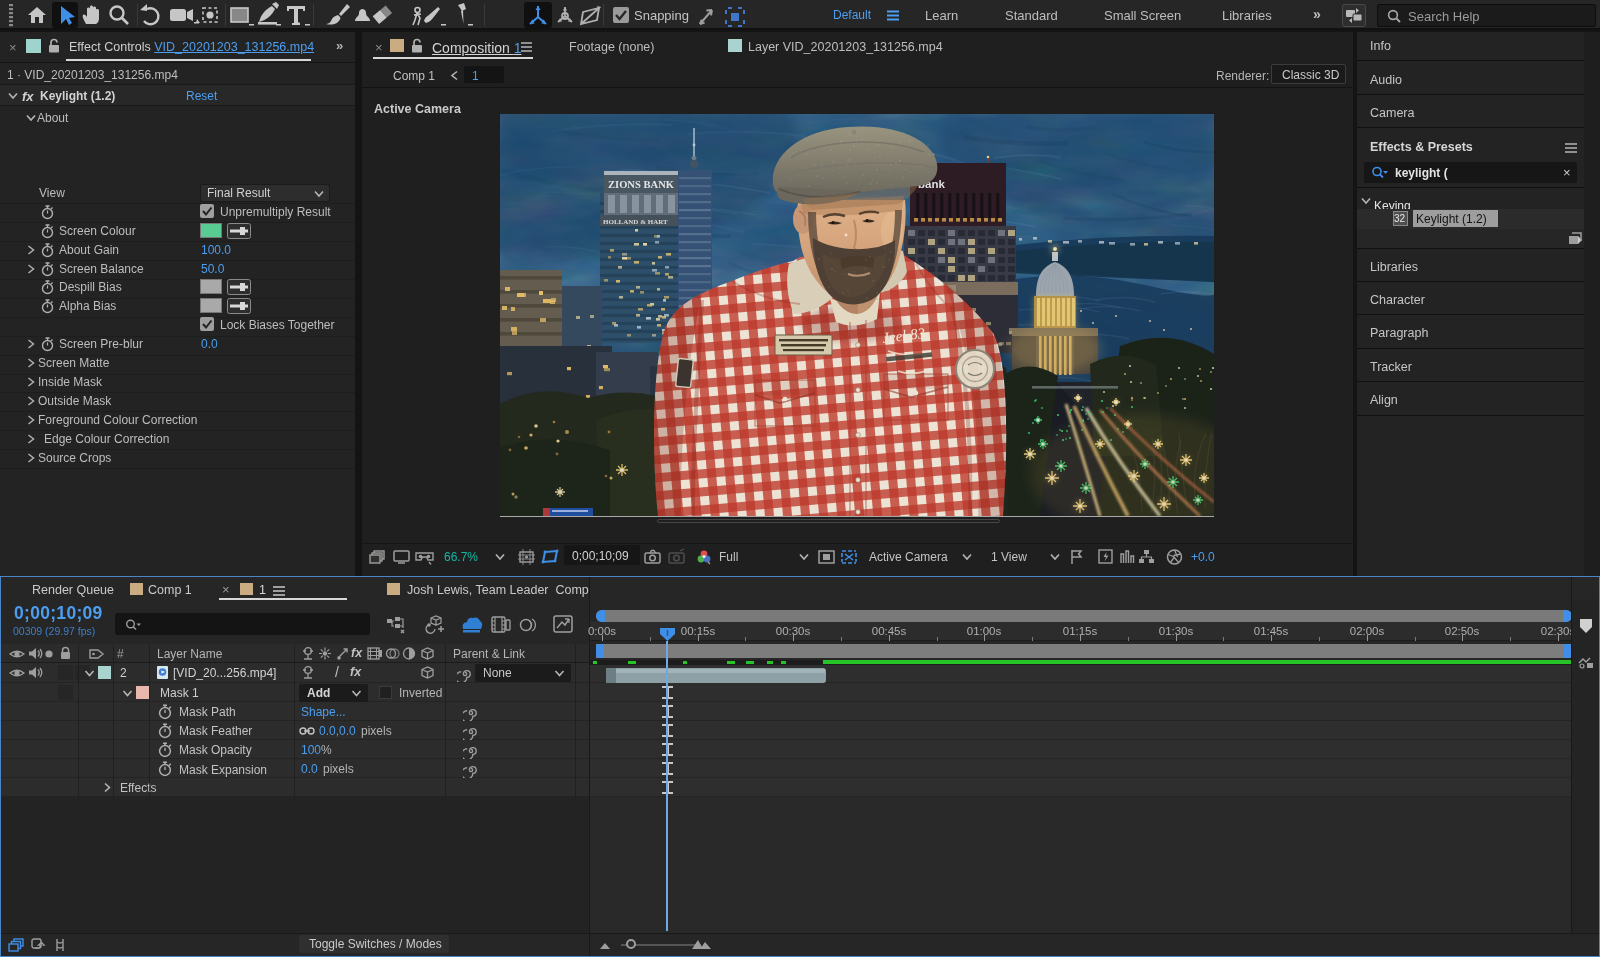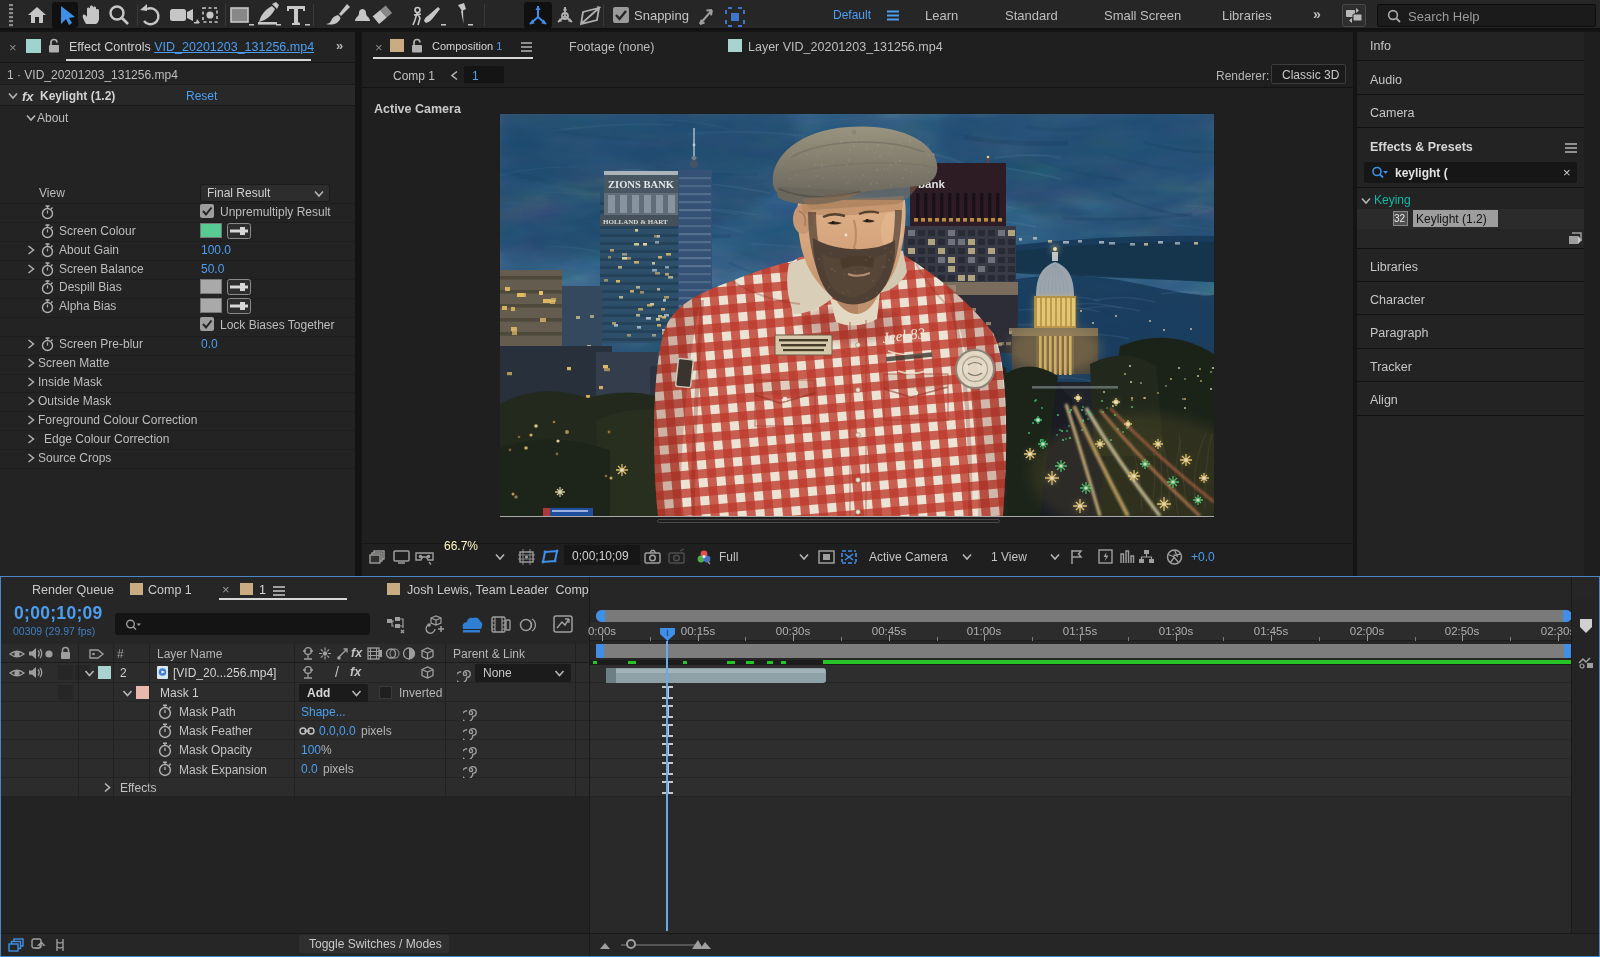--- a/index.html
+++ b/index.html
@@ -293,21 +293,21 @@
   </div>
 
   <div class="abs panel" id="comppanel" style="left:362px;top:32px;width:991px;height:544px;background:#1f1f1f;overflow:hidden;">
 
     <span class="abs" style="left:13px;top:8px;color:#8a8a8a;font-size:13px;">×</span>
     <div class="abs" style="left:28px;top:7px;width:14px;height:13px;background:#c9ac82;"></div>
     <svg class="abs" style="left:48px;top:5px;" width="14" height="17">
         <path d="M4 8 V5.5 a3 3 0 0 1 6 0" stroke="#b0b0b0" stroke-width="1.7" fill="none"></path>
         <rect x="2" y="8" width="10" height="7.5" rx="1" fill="#b0b0b0"></rect>
       </svg>
-    <span class="abs" style="left:70px;top:8px;color:#d4d4d4;font-size:11px;">Composition <span class="blue">1</span></span>
+    <span class="abs" style="left:70px;top:8px;color:#d4d4d4;font-size:14px;text-decoration:underline;">Composition <span class="blue">1</span></span>
     <svg class="abs" style="left:158px;top:9px;" width="13" height="12">
         <g stroke="#b5b5b5" stroke-width="1.5">
           <path d="M1 2 h11 M1 6 h11 M1 10 h11"></path>
         </g>
       </svg>
     <div class="abs" style="left:11px;top:25px;width:160px;height:2px;background:#d7d7d7;"></div>
     <span class="abs" style="left:207px;top:8px;color:#bdbdbd;font-size:12.5px;">Footage (none)</span>
     <div class="abs" style="left:366px;top:7px;width:14px;height:13px;background:#a9d3cf;"></div>
     <span class="abs" style="left:386px;top:8px;color:#bdbdbd;font-size:12.5px;">Layer VID_20201203_131256.mp4</span>
 
@@ -1226,21 +1226,21 @@
     <svg class="abs" style="left:31px;top:516px;" width="18" height="18" fill="none">
         <rect x="1" y="3" width="15" height="10" rx="1" stroke="#9e9e9e" stroke-width="1.5"></rect>
         <path d="M5 15 h7" stroke="#9e9e9e" stroke-width="1.5"></path>
       </svg>
     <svg class="abs" style="left:53px;top:516px;" width="20" height="18" fill="none">
         <path d="M1 5 h17 v7 h-5 l-1.5 -3 h-4 l-1.5 3 h-5 Z" stroke="#9e9e9e" stroke-width="1.4"></path>
         <circle cx="5.5" cy="8.5" r="1.8" fill="#9e9e9e"></circle>
         <circle cx="13.5" cy="8.5" r="1.8" fill="#9e9e9e"></circle>
         <path d="M14 14 l2 2.5" stroke="#9e9e9e" stroke-width="1.3"></path>
       </svg>
-    <span class="abs" style="left:82px;top:507px;color:#fef9c3;">66.7%</span>
+    <span class="abs" style="left:82px;top:518px;color:#14b8a6;">66.7%</span>
     <svg class="abs" style="left:133px;top:521px;" width="10" height="8" fill="none">
         <path d="M1 1.5 l4 4.5 l4 -4.5" stroke="#b5b5b5" stroke-width="1.6"></path>
       </svg>
     <svg class="abs" style="left:156px;top:516px;" width="18" height="18" fill="none">
         <rect x="2" y="4" width="13" height="10" stroke="#9e9e9e" stroke-width="1.4"></rect>
         <path d="M5 1 v16 M12 1 v16 M0 7 h17 M0 11 h17" stroke="#9e9e9e" stroke-width="1" opacity="0.8"></path>
         <circle cx="8.5" cy="9" r="1.6" fill="#9e9e9e"></circle>
       </svg>
     <svg class="abs" style="left:179px;top:516px;" width="20" height="18" fill="none">
         <path d="M4 4 L16 3 L14 13 L2 14 Z" stroke="#3f8fe8" stroke-width="2"></path>
@@ -1334,21 +1334,21 @@
         <path d="M9 8.5 L12 11.5" stroke="#3f8fe8" stroke-width="1.8"></path>
         <path d="M12 5 l5 0 l-2.5 3 Z" fill="#3f8fe8"></path>
       </svg>
     <span class="abs" style="left:38px;top:134px;color:#e2e2e2;font-weight:bold;">keylight (</span>
     <span class="abs" style="left:206px;top:133px;color:#cfcfcf;font-size:13px;">×</span>
     <div class="divh" style="left:0;top:155px;width:227px;background:#101010;"></div>
 
     <svg class="abs" style="left:4px;top:165px;" width="10" height="8">
         <path d="M1 1.5 l4 4.5 l4 -4.5" stroke="#b5b5b5" stroke-width="1.6" fill="none"></path>
       </svg>
-    <span class="abs" style="left:17px;top:161px;color:#14b8a6;">Keying</span>
+    <span class="abs" style="left:17px;top:167px;color:#e5e5e5;">Keying</span>
     <div class="abs" style="left:0;top:177px;width:227px;height:20px;background:#2b2b2b;"></div>
     <div class="abs" style="left:36px;top:179px;width:15px;height:15px;background:#4e4e4e;border:1px solid #8a8a8a;"></div>
     <span class="abs" style="left:37px;top:181px;color:#e8e8e8;font-size:10px;">32</span>
     <div class="abs" style="left:56px;top:178px;width:85px;height:17px;background:#9e9e9e;"></div>
     <span class="abs" style="left:59px;top:180px;color:#141414;">Keylight (1.2)</span>
     <div class="abs" style="left:0;top:197px;width:227px;height:19px;background:#262626;"></div>
     <svg class="abs" style="left:211px;top:199px;" width="16" height="15">
         <path d="M1 5 h9 v8 h-9 Z" fill="#9e9e9e"></path>
         <path d="M10 13 l4 -4 l-4 -4 Z" fill="#c8c8c8"></path>
         <path d="M4 2 h9 v8" stroke="#9e9e9e" stroke-width="1.5" fill="none"></path>

